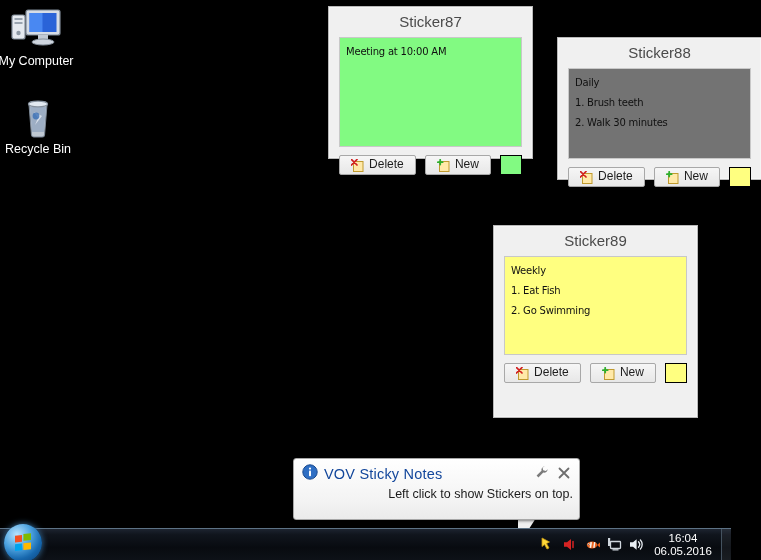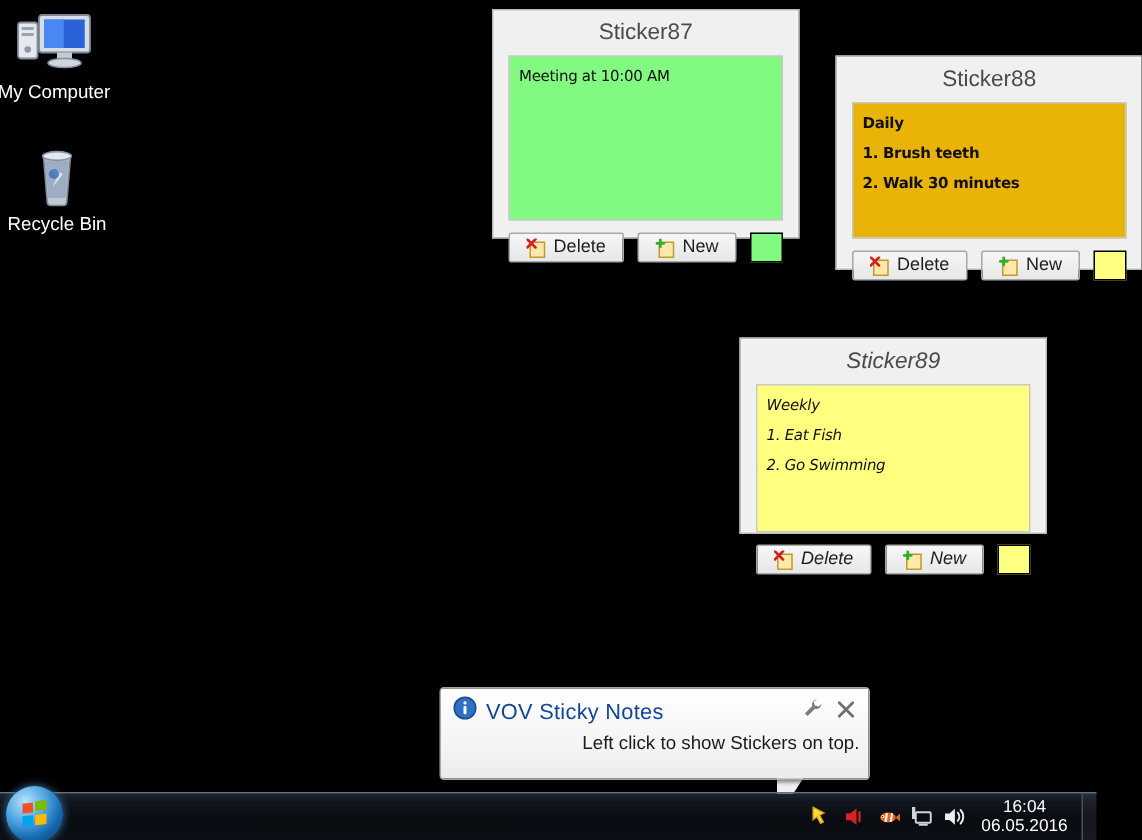--- a/index.html
+++ b/index.html
@@ -167,21 +167,21 @@
           </svg>
         </span>
         <span class="lbl">New</span>
       </div>
       <div class="swatch" style="background:#82fa82;"></div>
     </div>
   </div>
 
   <div class="sticker" style="left:557px;top:37px;width:205px;height:143px;">
     <div class="titlebar">Sticker88</div>
-    <div class="note" style="height:91px;background:#eab308;font-weight:bold;">Daily
+    <div class="note" style="height:91px;background:#737373;">Daily
 1. Brush teeth
 2. Walk 30 minutes</div>
     <div class="btnrow">
       <div class="btn">
         <span class="mininote">
           <svg width="13" height="13" viewBox="0 0 13 13">
             <rect x="2.5" y="2.5" width="9.5" height="10" fill="#ffe9a8" stroke="#c09a2e" stroke-width="1"></rect>
             <path d="M0.5 0.5 L6 6 M6 0.5 L0.5 6" stroke="#d21f1f" stroke-width="1.7" stroke-linecap="round"></path>
           </svg>
         </span>
@@ -193,21 +193,21 @@
             <rect x="2.5" y="2.5" width="9.5" height="10" fill="#ffe9a8" stroke="#c09a2e" stroke-width="1"></rect>
             <path d="M3.2 0.8 L3.2 5.6 M0.8 3.2 L5.6 3.2" stroke="#2faf2f" stroke-width="1.8" stroke-linecap="round"></path>
           </svg>
         </span>
         <span class="lbl">New</span>
       </div>
       <div class="swatch" style="background:#ffff80;"></div>
     </div>
   </div>
 
-  <div class="sticker" style="left:493px;top:225px;width:205px;height:131px;font-style:italic;">
+  <div class="sticker" style="left:493px;top:225px;width:205px;height:193px;">
     <div class="titlebar">Sticker89</div>
     <div class="note" style="height:99px;background:#ffff80;">Weekly
 1. Eat Fish
 2. Go Swimming</div>
     <div class="btnrow">
       <div class="btn">
         <span class="mininote">
           <svg width="13" height="13" viewBox="0 0 13 13">
             <rect x="2.5" y="2.5" width="9.5" height="10" fill="#ffe9a8" stroke="#c09a2e" stroke-width="1"></rect>
             <path d="M0.5 0.5 L6 6 M6 0.5 L0.5 6" stroke="#d21f1f" stroke-width="1.7" stroke-linecap="round"></path>

